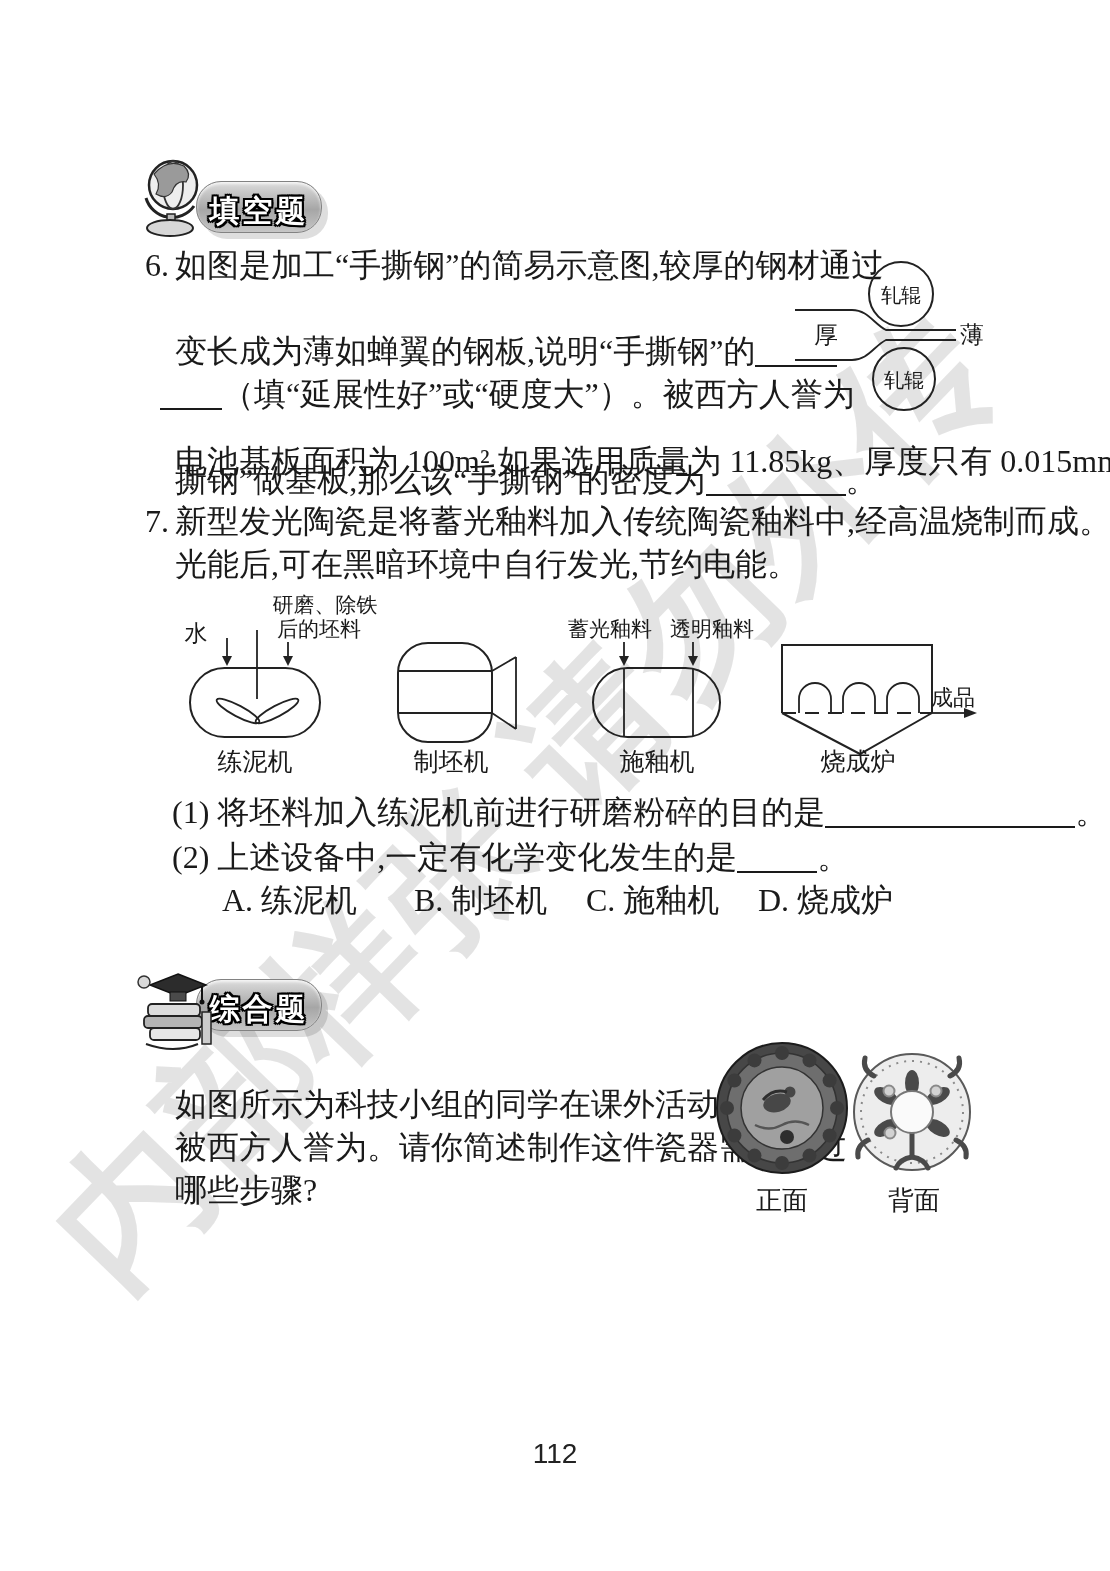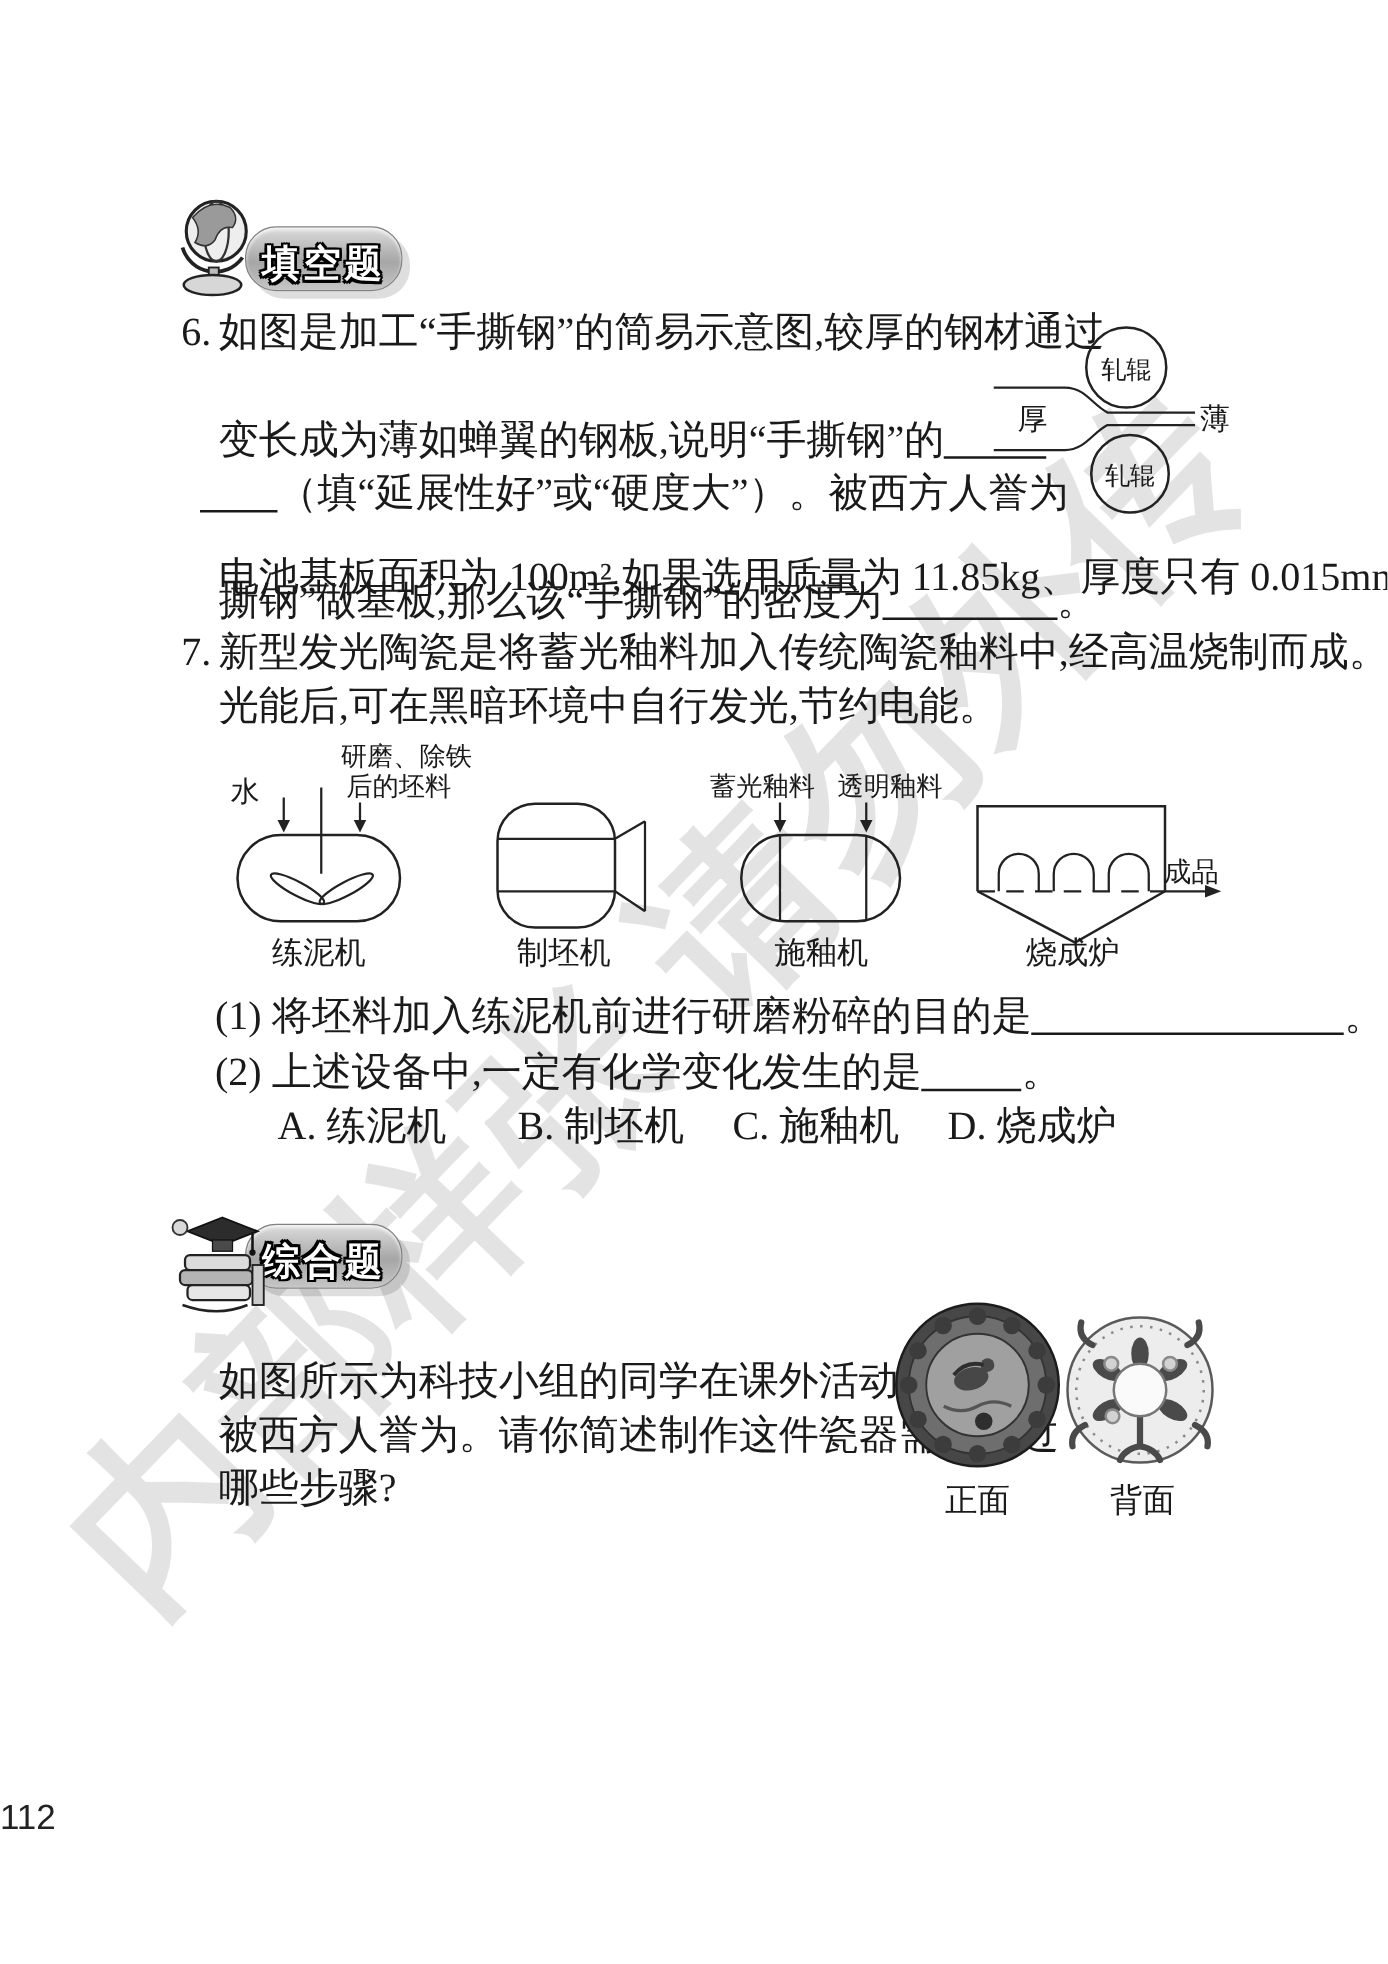--- a/index.html
+++ b/index.html
@@ -18,21 +18,21 @@
         display:flex;align-items:flex-end;justify-content:center;}
   .badge span{font-family:"Liberation Sans",sans-serif;font-weight:bold;font-size:30px;
         letter-spacing:3px;color:#fff;
         text-shadow:-2px -2px 0 #000,2px -2px 0 #000,-2px 2px 0 #000,2px 2px 0 #000,
                     0 -2px 0 #000,0 2px 0 #000,-2px 0 0 #000,2px 0 0 #000;}
   .icon{position:absolute;z-index:3;}
   svg.diagram{position:absolute;z-index:1;}
   svg .ln{fill:none;stroke:#222;stroke-width:2;}
   svg .thin{fill:none;stroke:#222;stroke-width:1.8;}
   svg text{fill:#1a1a1a;font-family:"Liberation Serif",serif;}
-  .pageno{position:absolute;left:0;top:1438px;width:1110px;text-align:left;z-index:1;
+  .pageno{position:absolute;left:0;top:1438px;width:1110px;text-align:center;z-index:1;
         font-family:"Liberation Sans",sans-serif;font-size:28px;color:#222;}
   .plate-label{position:absolute;font-size:26px;z-index:1;}
   .opt{position:absolute;top:0;}
 </style>
 </head>
 <body>
 
 <div class="page">
 
   <div class="watermark">内部样张 请勿外传</div>

